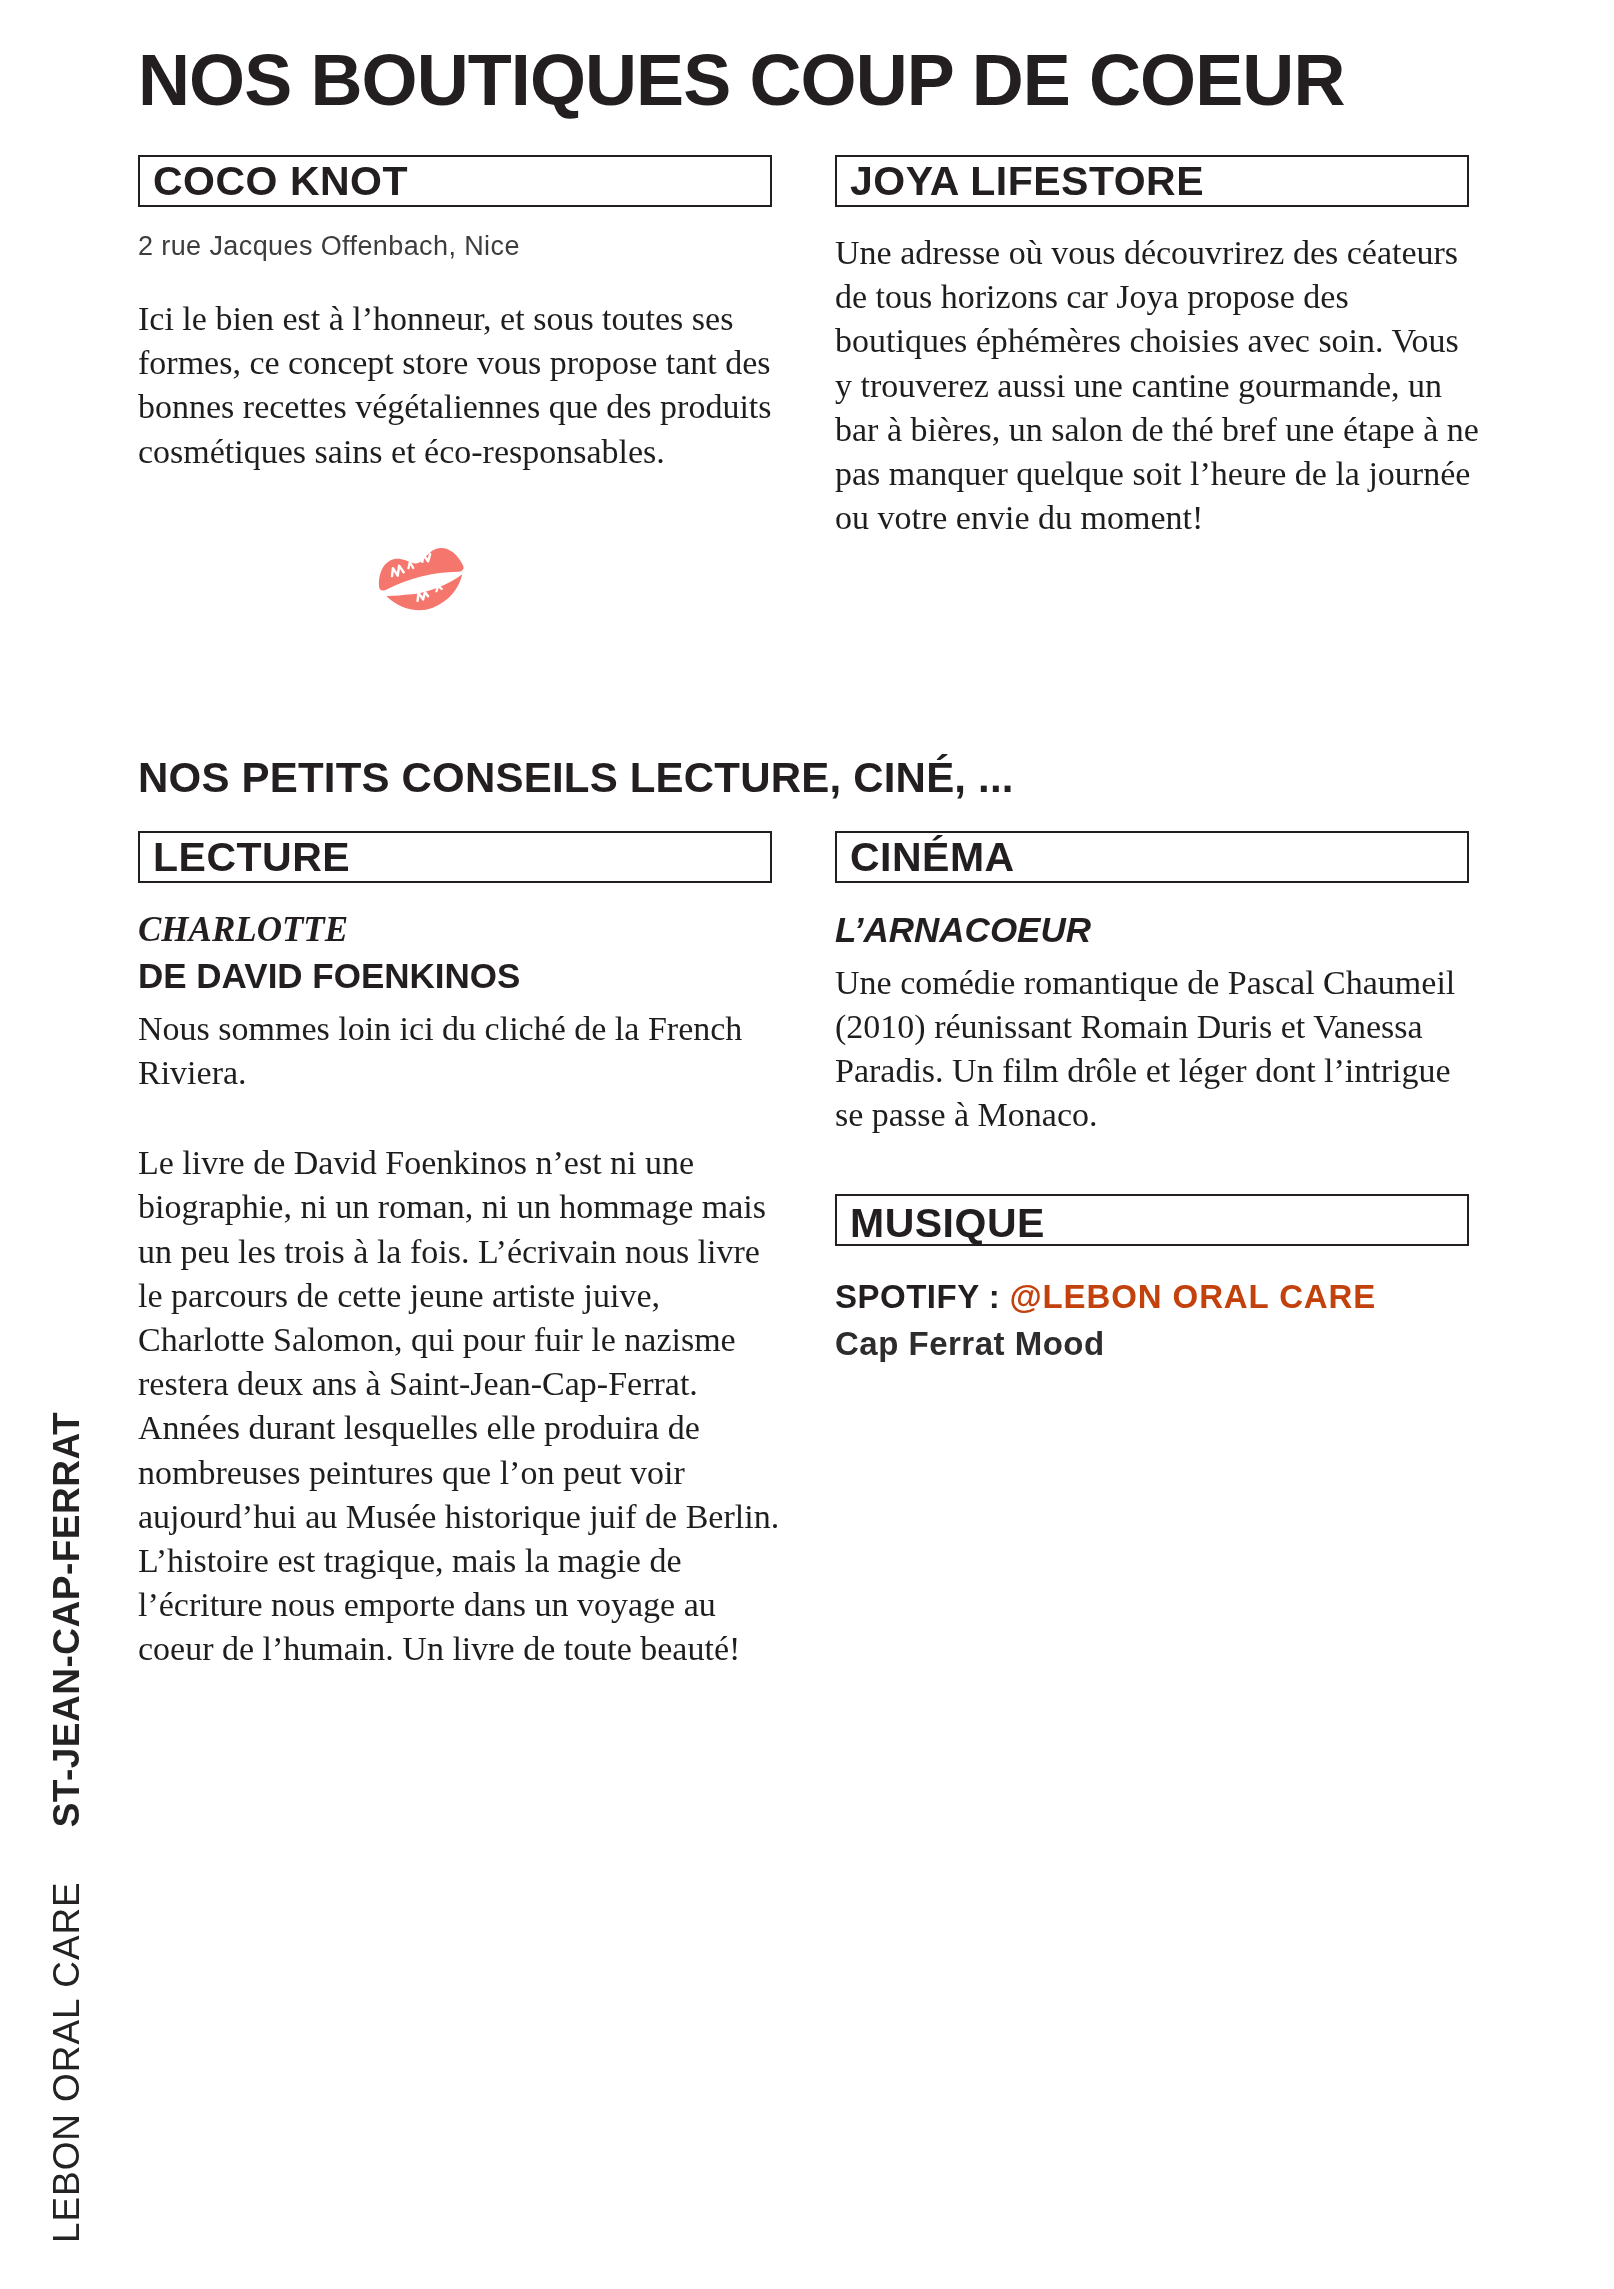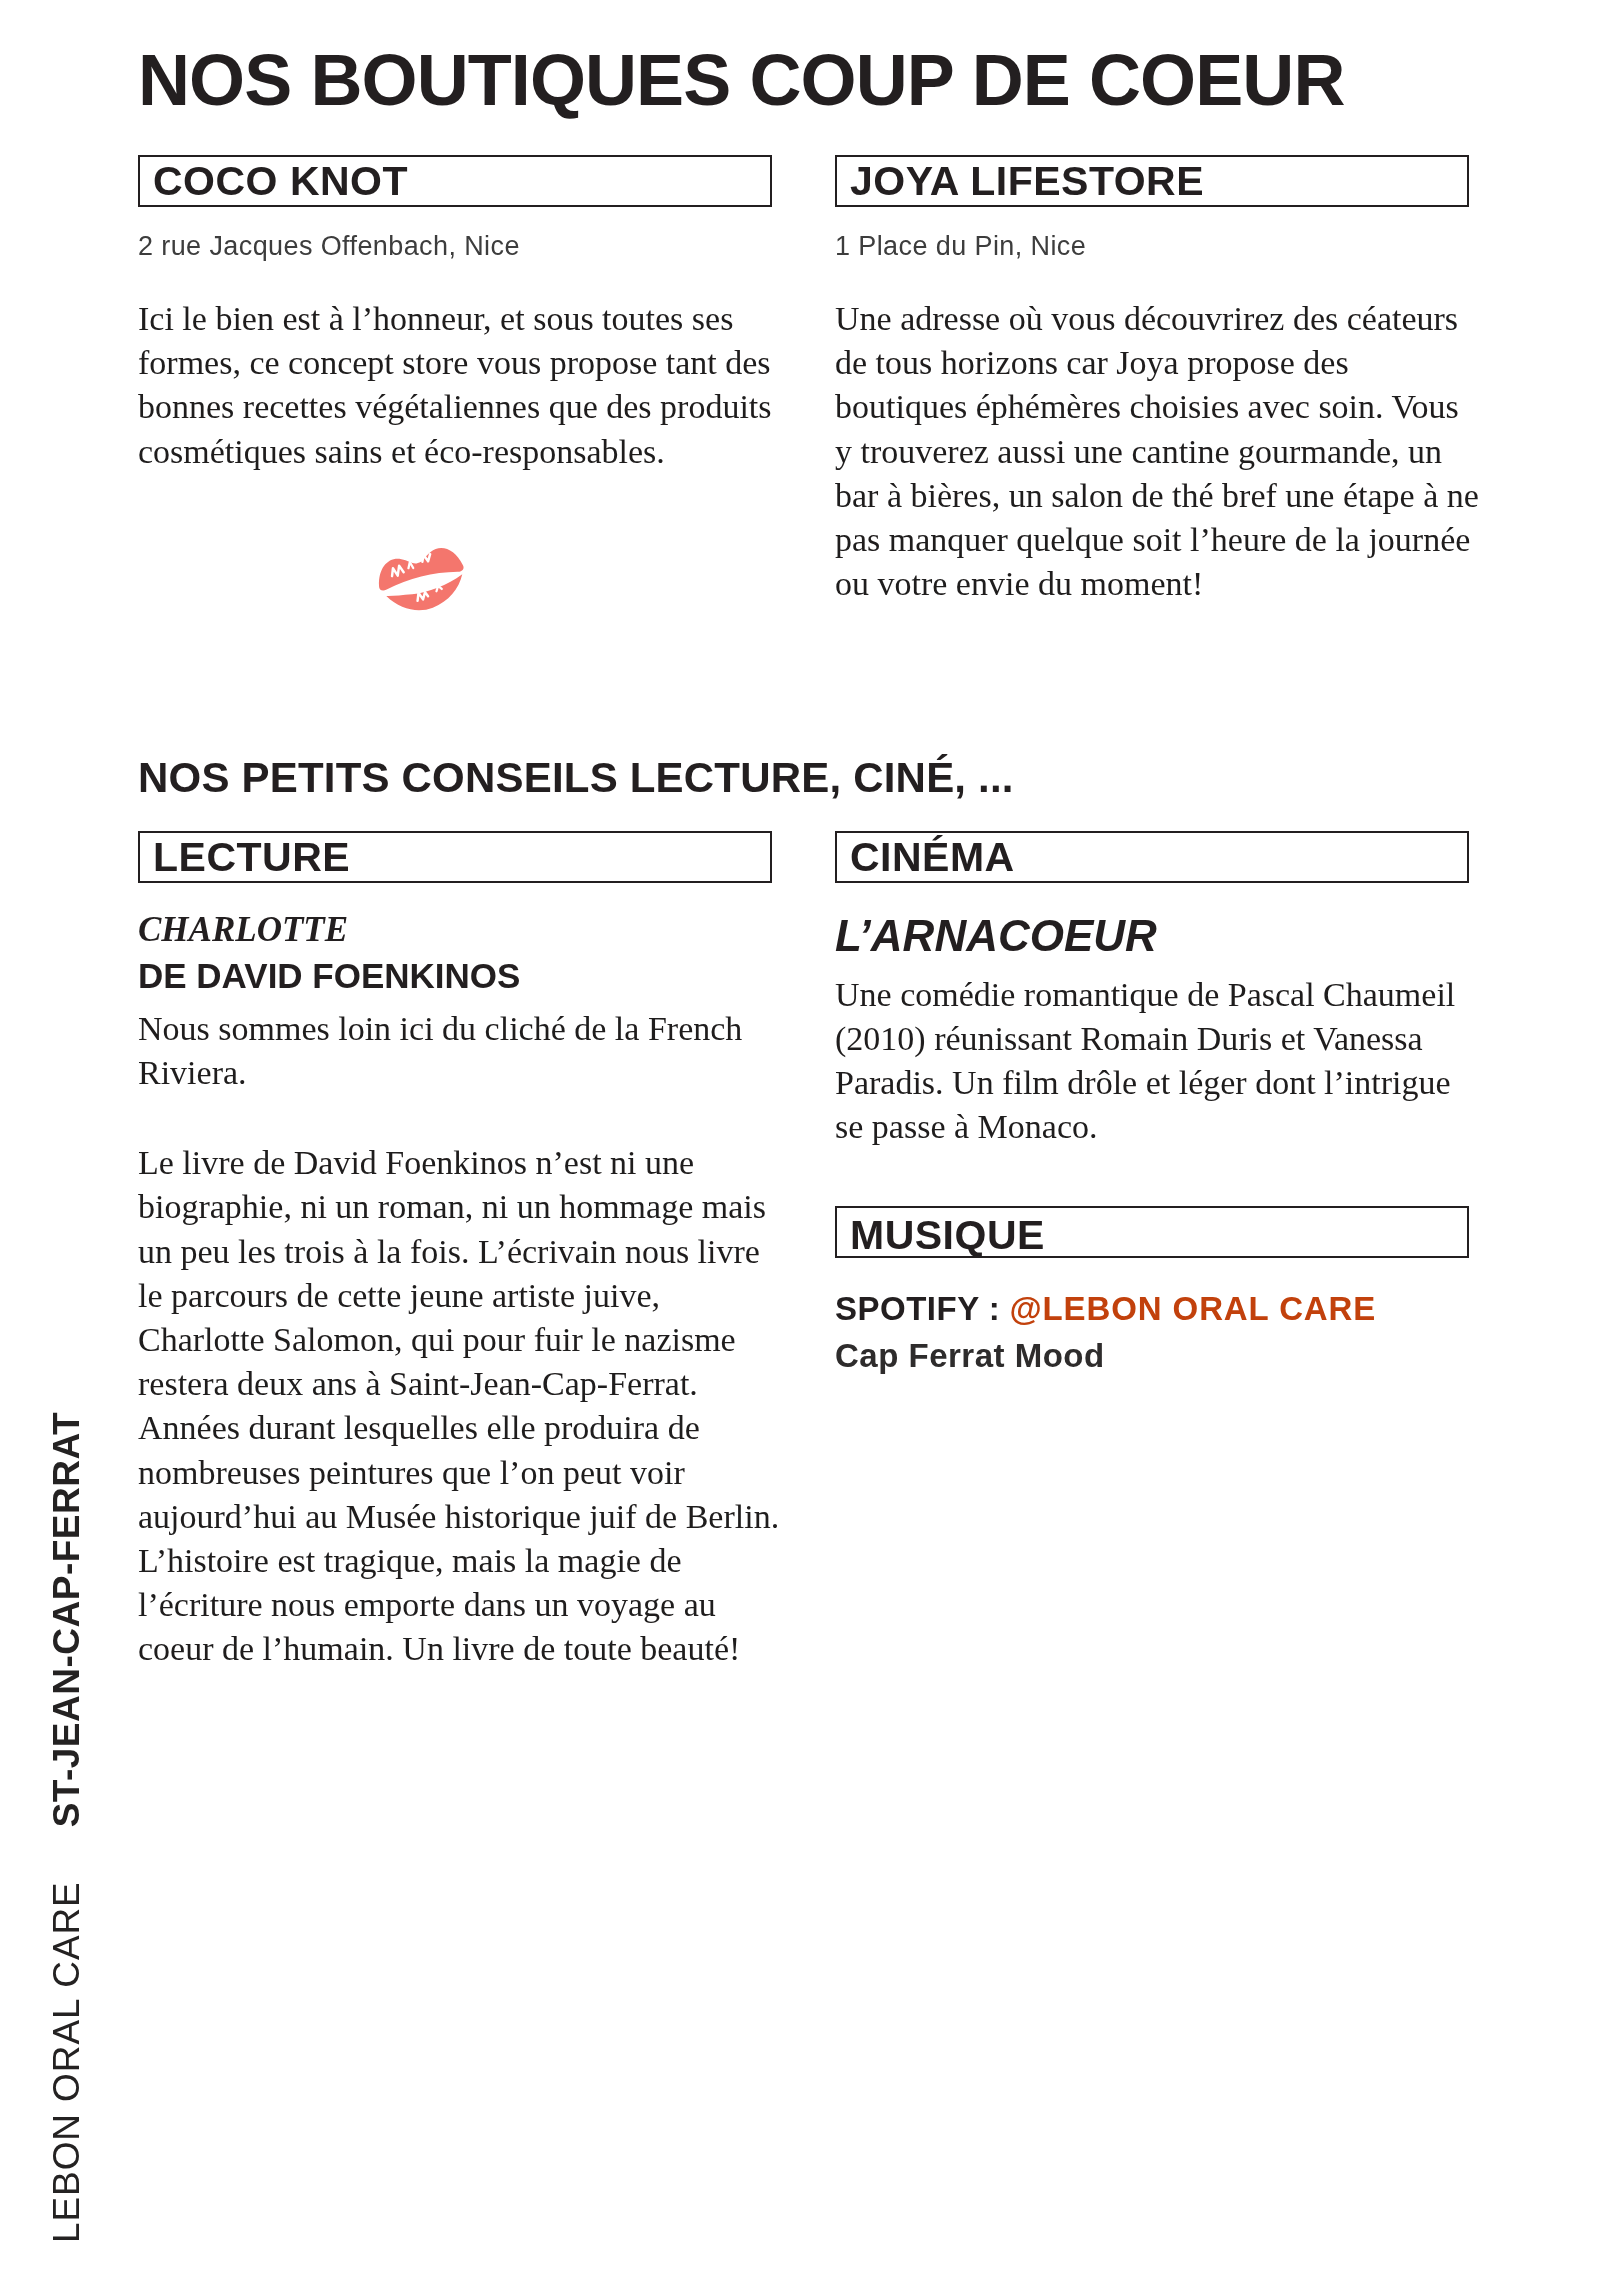--- a/index.html
+++ b/index.html
@@ -93,21 +93,21 @@
     font-size:35px;
     font-weight:700;
     line-height:1.32;
   }
   .book-head .t-italic{font-style:italic;display:block;font-family:Liberation Serif, serif;}
   .book-head .t-plain{display:block;}
   .intro-para{margin-top:7.4px;}
   .big-para{margin-top:46px;}
   .film-head{
     margin-top:20px;
-    font-size:44px;
+    font-size:35px;
     font-weight:700;
     font-style:italic;
     line-height:1.32;
   }
   .musique-box{margin-top:57px;align-items:flex-end;}
   .spotify-block{
     margin-top:28px;
     font-size:33px;
     line-height:1.42;
   }
@@ -166,21 +166,20 @@
               </g>
             </svg>
           </span>
         </div>
       </div>
 
       <div class="col">
         <div class="label-box">
           <span class="label">JOYA LIFESTORE</span>
         </div>
-        <p class="address">1 Place du Pin, Nice</p>
         <p class="serif-para">Une adresse où vous découvrirez des céateurs de tous horizons car Joya propose des boutiques éphémères choisies avec soin. Vous y trouverez aussi une cantine gourmande, un bar à bières, un salon de thé bref une étape à ne pas manquer quelque soit l’heure de la journée ou votre envie du moment!</p>
       </div>
 
     </div>
 
     <div class="section-2">
       <h2 class="section-title">NOS PETITS CONSEILS LECTURE, CINÉ, ...</h2>
 
       <div class="grid">
 

